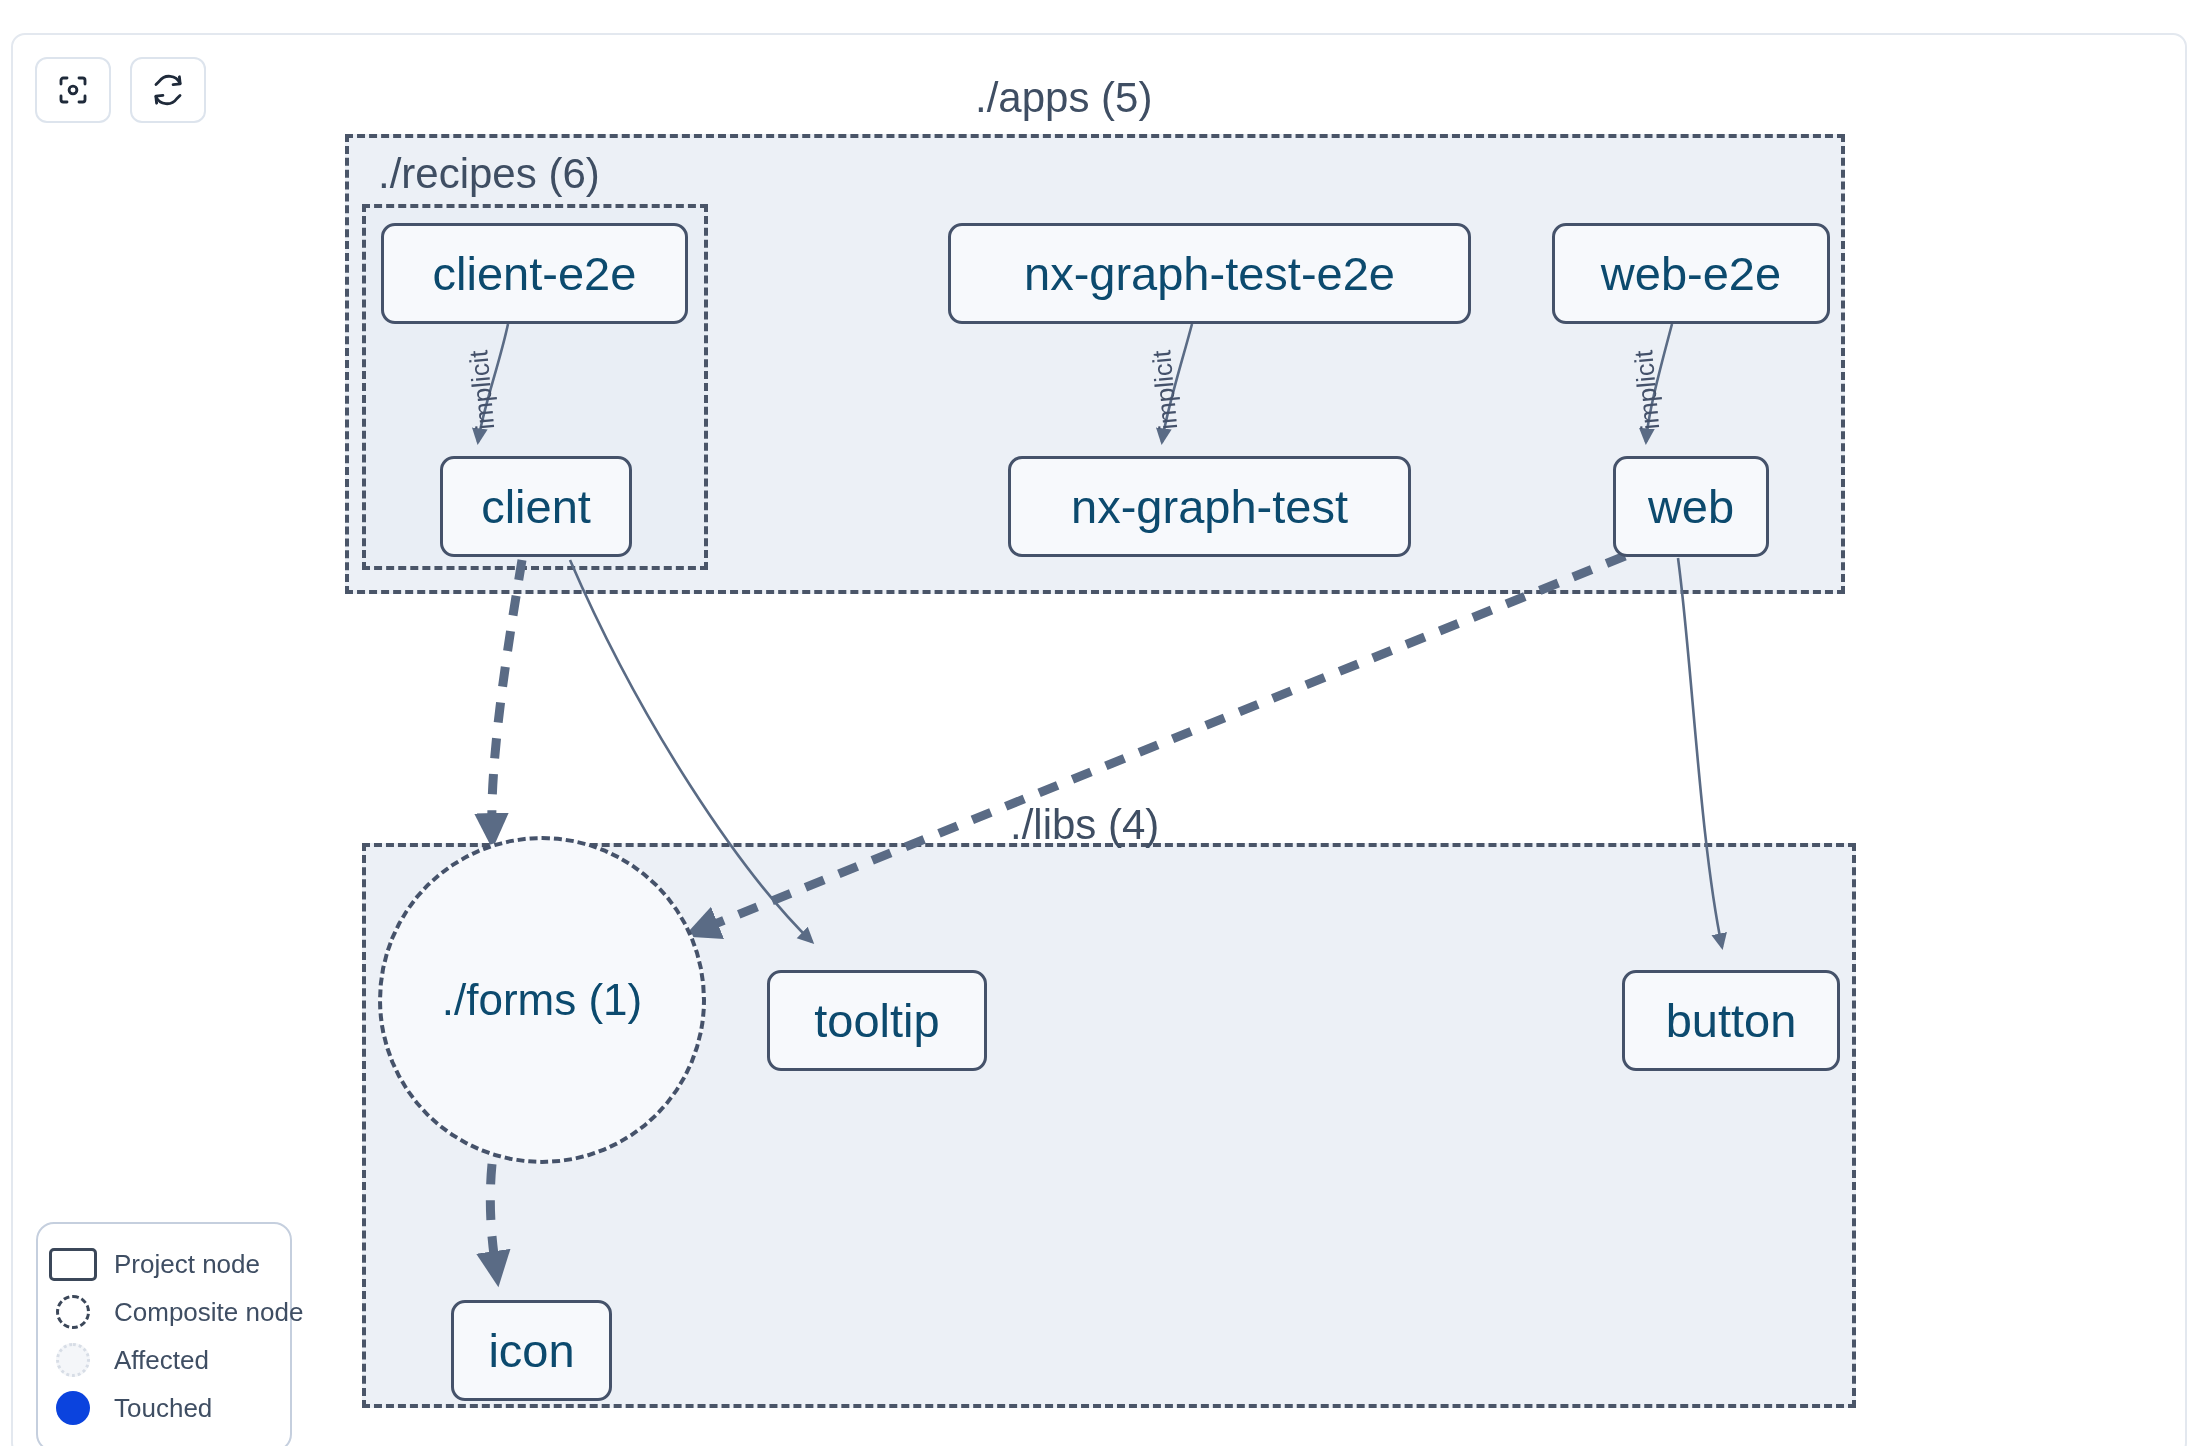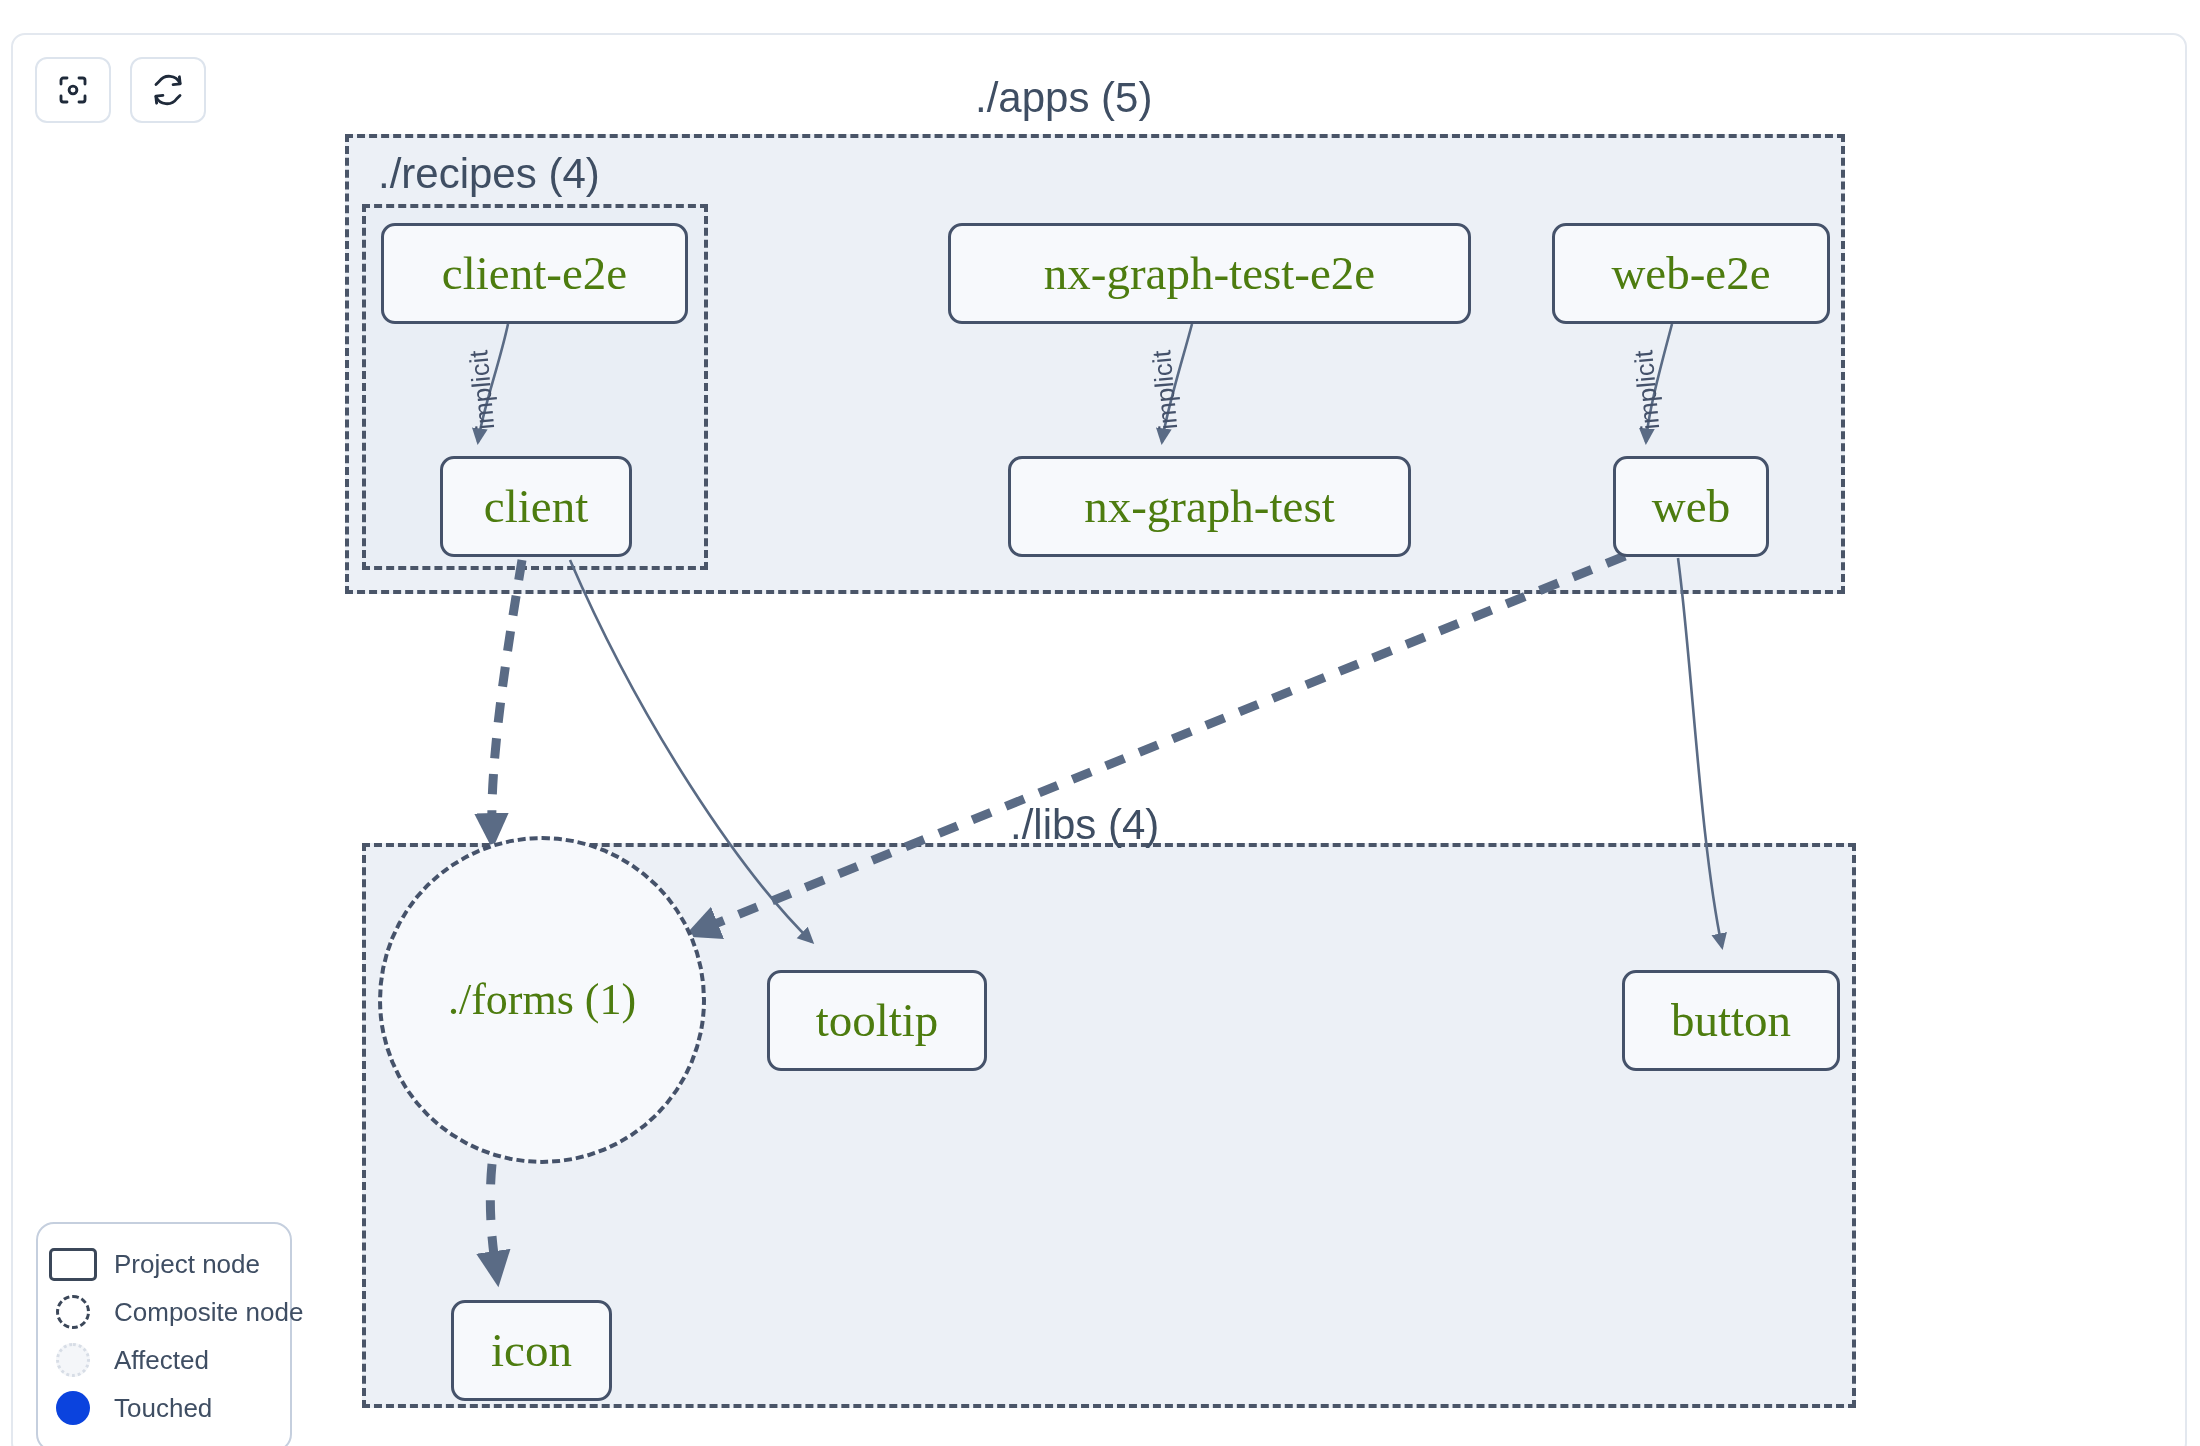--- a/index.html
+++ b/index.html
@@ -87,27 +87,27 @@
   
   .node {
     position: absolute;
     box-sizing: border-box;
     background: #f7f9fc;
     border: 3px solid #45526a;
     border-radius: 14px;
     display: flex;
     align-items: center;
     justify-content: center;
-    color: #4d7c0f;
+    color: #0c4a6e;
     font-size: 47px;
     line-height: 1;
     white-space: nowrap;
     cursor: pointer;
     z-index: 20;
-    font-family: Liberation Serif, serif;
+    font-family: Liberation Sans, sans-serif;
   }
   .node.composite {
     border-radius: 50%;
     border: 4px dashed #45526a;
     background: #f7f9fc;
   }
 
   
   .edge-label {
     position: absolute;
@@ -210,21 +210,21 @@
           <polyline points="4.4,20.8 3.9,16.1 8.6,15.6"></polyline>
         </svg>
       </span>
     </button>
   </div>
 
   <div class="group-box" style="left:345px; top:112px; width:1500px; height:460px;"></div>
   <div class="group-label" style="left:975px; top:55px;">./apps (5)</div>
 
   <div class="group-box inner" style="left:362px; top:182px; width:346px; height:366px;"></div>
-  <div class="group-label" style="left:378px; top:131px;">./recipes (4)</div>
+  <div class="group-label" style="left:378px; top:131px;">./recipes (6)</div>
 
   <div class="group-box" style="left:362px; top:821px; width:1494px; height:565px;"></div>
   <div class="group-label" style="left:1010px; top:782px;">./libs (4)</div>
 
   <svg class="graph-layer" viewBox="0 0 2200 1446" xmlns="http://www.w3.org/2000/svg">
     <defs>
       <marker id="arrow-thin" viewBox="0 0 12 12" refX="9" refY="6" markerWidth="7" markerHeight="7" orient="auto-start-reverse">
         <path d="M0,0.8 L11,6 L0,11.2 z" fill="#5a6b85"></path>
       </marker>
       <marker id="arrow-thick" viewBox="0 0 12 12" refX="6" refY="6" markerWidth="4.2" markerHeight="4.2" orient="auto-start-reverse">

